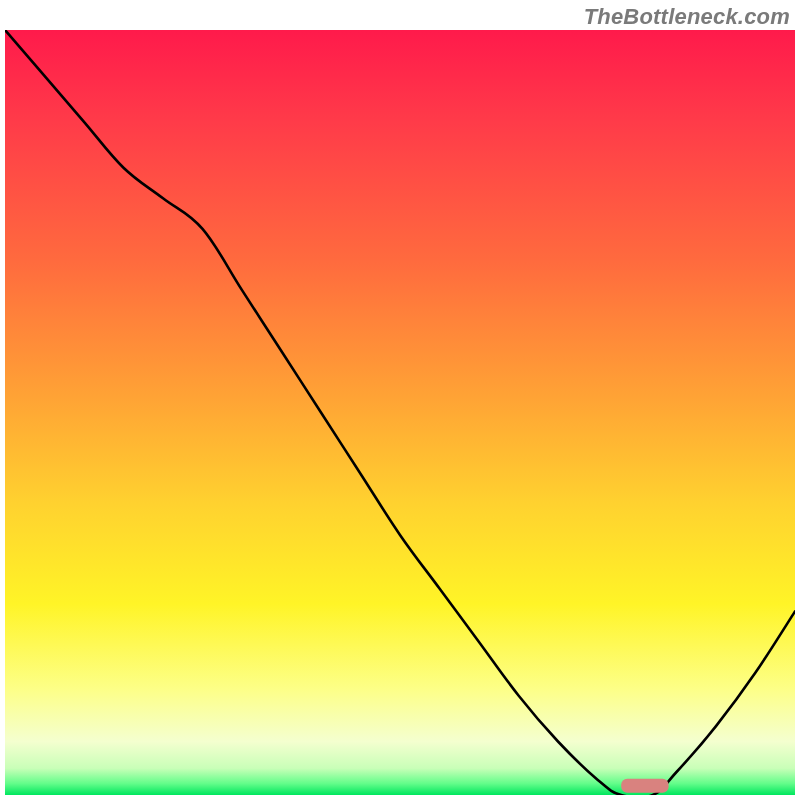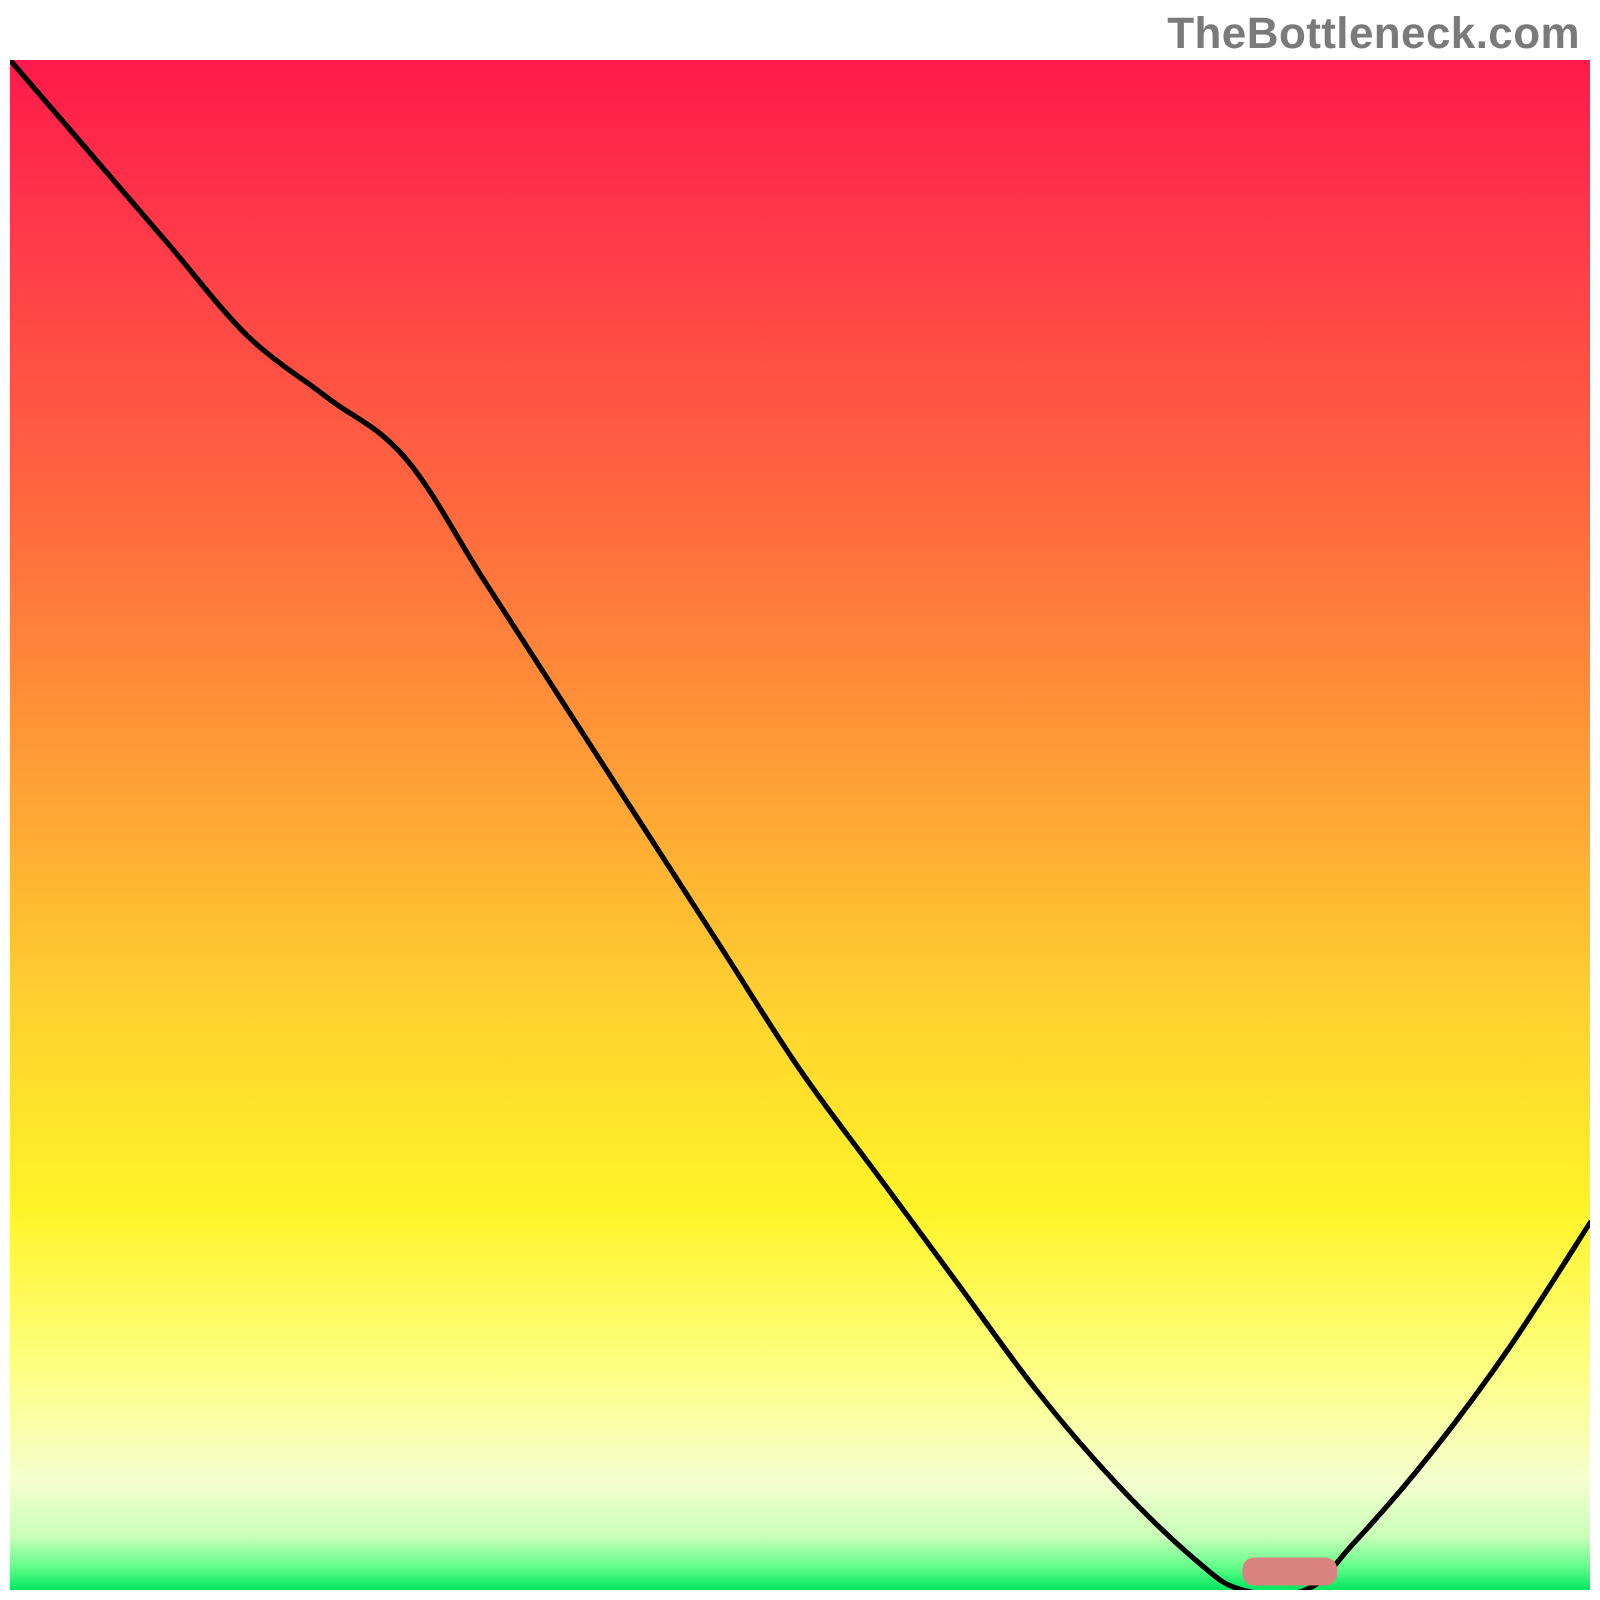--- a/index.html
+++ b/index.html
@@ -8,20 +8,21 @@
     width: 800px;
     height: 800px;
     overflow: hidden;
     font-family: Arial, Helvetica, sans-serif;
     background: #ffffff;
   }
   .wrap {
     position: relative;
     width: 800px;
     height: 800px;
+    font-style: italic;
   }
   .watermark {
     position: absolute;
     top: 4px;
     right: 10px;
     font-size: 22px;
     font-weight: 600;
     color: #7a7a7a;
     letter-spacing: 0.2px;
     pointer-events: none;

